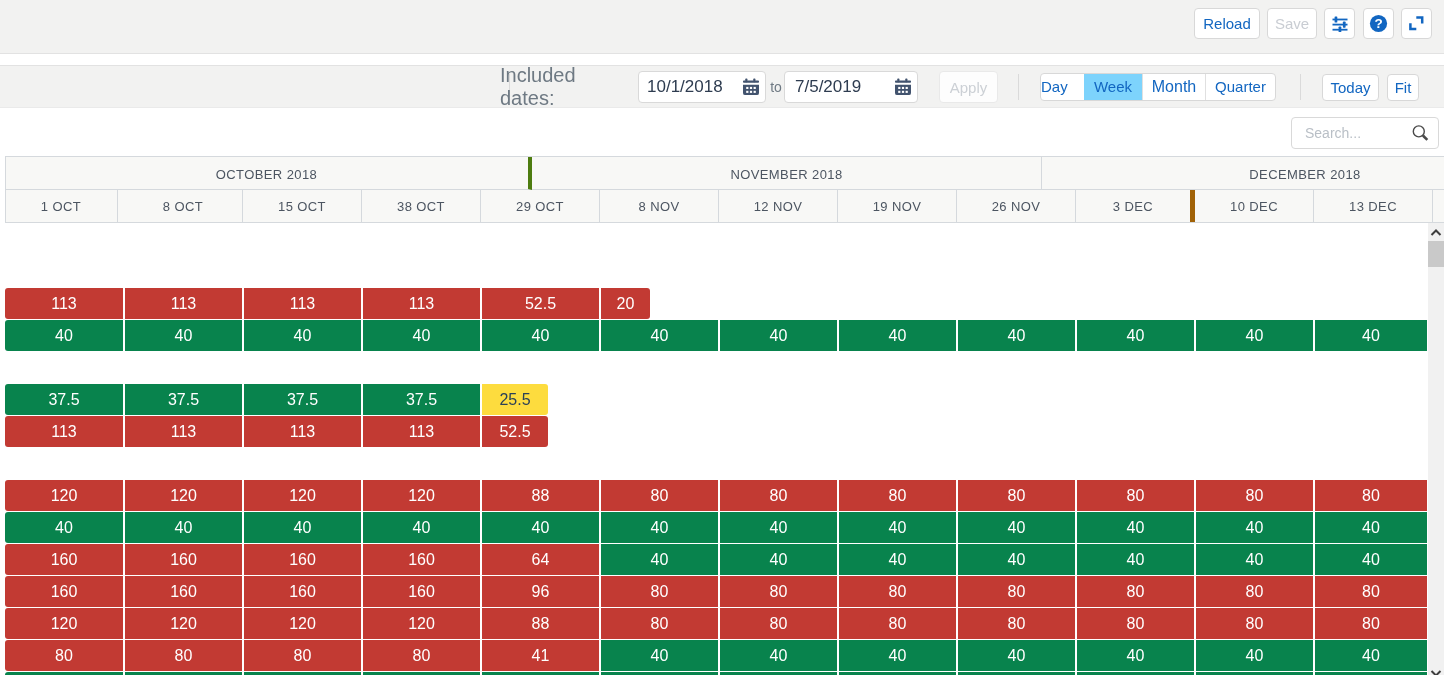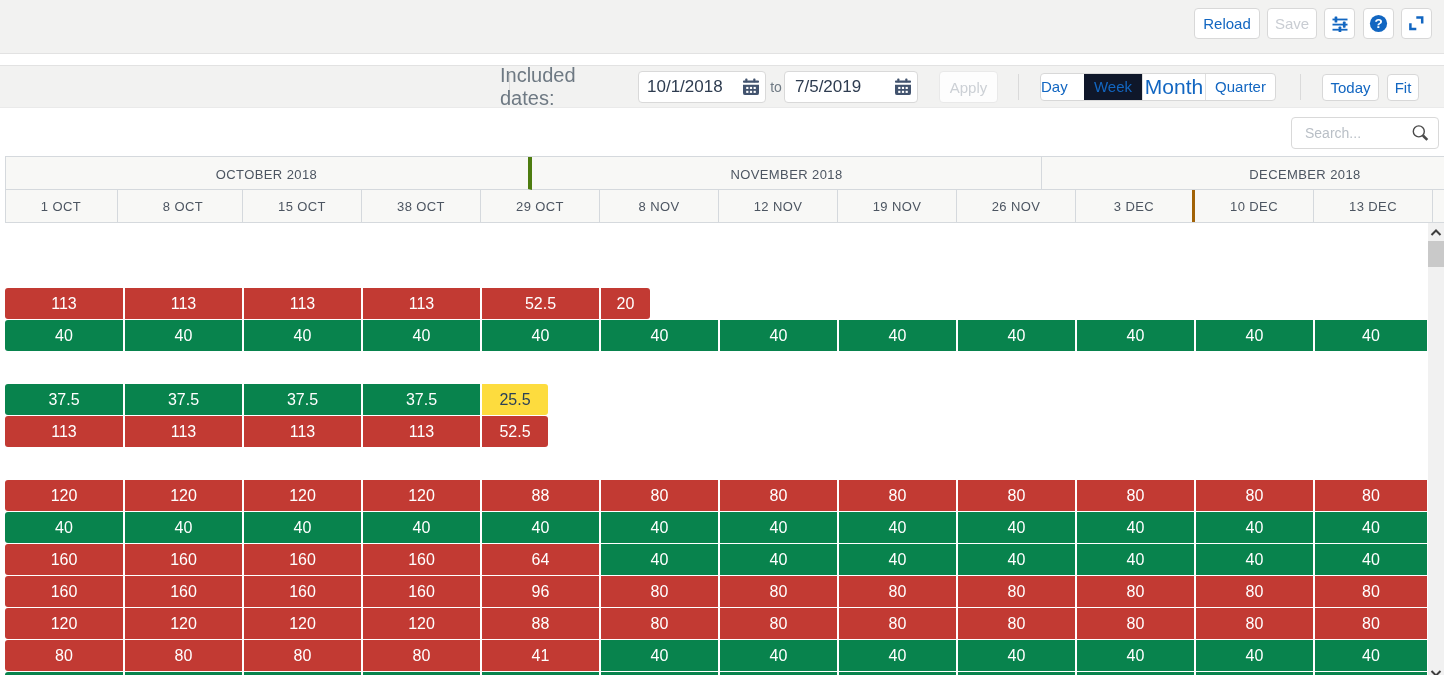--- a/index.html
+++ b/index.html
@@ -84,22 +84,22 @@
 <rect x="3.2" y="12.8" width="2.2" height="2.1"></rect>
 <rect x="6.9" y="12.8" width="2.2" height="2.1"></rect>
 <rect x="10.6" y="12.8" width="2.2" height="2.1"></rect>
 </g>
       </svg>
     </span>
   </div>
 <div class="abs" style="left:939px;top:71px;width:59px;height:32px;background:#fdfdfd;border:1px solid #e9e9e9;border-radius:4px;display:flex;align-items:center;justify-content:center;color:#ccd0d5;font-size:15px">Apply</div>
 <div class="abs" style="left:1040px;top:73px;height:28px;border:1px solid #d8d8d8;border-radius:4px;background:#fff;display:flex;overflow:hidden">
 <div style="width:43px;line-height:26px;text-align:left;color:#1266c1;font-size:15px">Day</div>
-<div style="width:58px;line-height:26px;text-align:center;color:#1266c1;font-size:15px;background:#0f172a">Week</div>
-<div style="width:63px;line-height:26px;text-align:center;color:#1266c1;font-size:21px;border-left:1px solid #e0e0e0">Month</div>
+<div style="width:58px;line-height:26px;text-align:center;color:#1266c1;font-size:15px;background:#7dd3fc">Week</div>
+<div style="width:63px;line-height:26px;text-align:center;color:#1266c1;font-size:16px;border-left:1px solid #e0e0e0">Month</div>
 <div style="width:70px;line-height:26px;text-align:center;color:#1266c1;font-size:15px;border-left:1px solid #e0e0e0">Quarter</div>
 </div>
 <div class="btn" style="left:1322px;top:74px;width:57px;height:27px">Today</div>
 <div class="btn" style="left:1387px;top:74px;width:32px;height:27px">Fit</div>
 <div class="abs" style="left:1291px;top:117px;width:148px;height:32px;background:#fff;border:1px solid #d9d9d9;border-radius:4px;display:flex;align-items:center">
 <span style="padding-left:13px;font-size:14px;color:#b9bfc6;flex:1">Search...</span>
 <span style="padding-right:9px;display:flex">
       <svg width="17" height="17" viewBox="0 0 17 17">
 <circle cx="6.8" cy="6.4" r="5.5" stroke="#4a4a4a" stroke-width="1.4" fill="none"></circle>
 <line x1="10.9" y1="10.5" x2="15.3" y2="14.9" stroke="#4a4a4a" stroke-width="2.6"></line>
@@ -112,21 +112,21 @@
 <div class="hdtxt" style="left:1042px;top:157px;width:527px;height:33px;line-height:35px;border-right:1px solid #d5d9dd;border-bottom:1px solid #d5d9dd">DECEMBER 2018</div>
 <div class="hdtxt" style="left:5px;top:190px;width:113px;height:32px;line-height:33px;border-right:1px solid #d5d9dd">1 OCT</div>
 <div class="hdtxt" style="left:124px;top:190px;width:119px;height:32px;line-height:33px;border-right:1px solid #d5d9dd">8 OCT</div>
 <div class="hdtxt" style="left:243px;top:190px;width:119px;height:32px;line-height:33px;border-right:1px solid #d5d9dd">15 OCT</div>
 <div class="hdtxt" style="left:362px;top:190px;width:119px;height:32px;line-height:33px;border-right:1px solid #d5d9dd">38 OCT</div>
 <div class="hdtxt" style="left:481px;top:190px;width:119px;height:32px;line-height:33px;border-right:1px solid #d5d9dd">29 OCT</div>
 <div class="hdtxt" style="left:600px;top:190px;width:119px;height:32px;line-height:33px;border-right:1px solid #d5d9dd">8 NOV</div>
 <div class="hdtxt" style="left:719px;top:190px;width:119px;height:32px;line-height:33px;border-right:1px solid #d5d9dd">12 NOV</div>
 <div class="hdtxt" style="left:838px;top:190px;width:119px;height:32px;line-height:33px;border-right:1px solid #d5d9dd">19 NOV</div>
 <div class="hdtxt" style="left:957px;top:190px;width:119px;height:32px;line-height:33px;border-right:1px solid #d5d9dd">26 NOV</div>
-<div class="hdtxt" style="left:1076px;top:190px;width:119px;height:32px;line-height:33px;border-right:3px solid #a16207">3 DEC</div>
+<div class="hdtxt" style="left:1076px;top:190px;width:119px;height:32px;line-height:33px;border-right:5px solid #a16207">3 DEC</div>
 <div class="hdtxt" style="left:1195px;top:190px;width:119px;height:32px;line-height:33px;border-right:1px solid #d5d9dd">10 DEC</div>
 <div class="hdtxt" style="left:1314px;top:190px;width:119px;height:32px;line-height:33px;border-right:1px solid #d5d9dd">13 DEC</div>
 <div class="bar" style="left:5px;top:288px;width:118px;background:#c23a33;color:#fff;border-radius:3px 0 0 3px">113</div>
 <div class="bar" style="left:125px;top:288px;width:117px;background:#c23a33;color:#fff">113</div>
 <div class="bar" style="left:244px;top:288px;width:117px;background:#c23a33;color:#fff">113</div>
 <div class="bar" style="left:363px;top:288px;width:117px;background:#c23a33;color:#fff">113</div>
 <div class="bar" style="left:482px;top:288px;width:117px;background:#c23a33;color:#fff">52.5</div>
 <div class="bar" style="left:601px;top:288px;width:49px;background:#c23a33;color:#fff;border-radius:0 3px 3px 0">20</div>
 <div class="bar" style="left:5px;top:320px;width:118px;background:#08834d;color:#fff;border-radius:3px 0 0 3px">40</div>
 <div class="bar" style="left:125px;top:320px;width:117px;background:#08834d;color:#fff">40</div>

